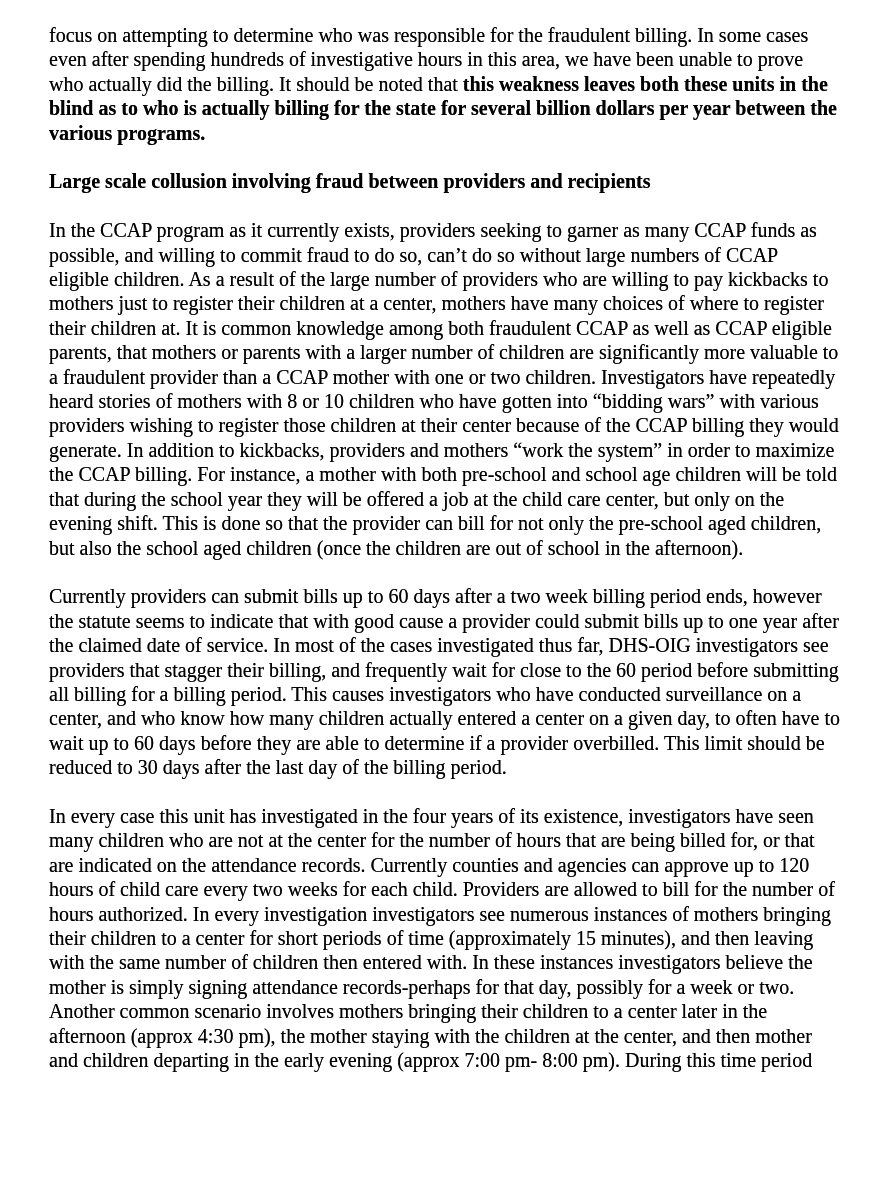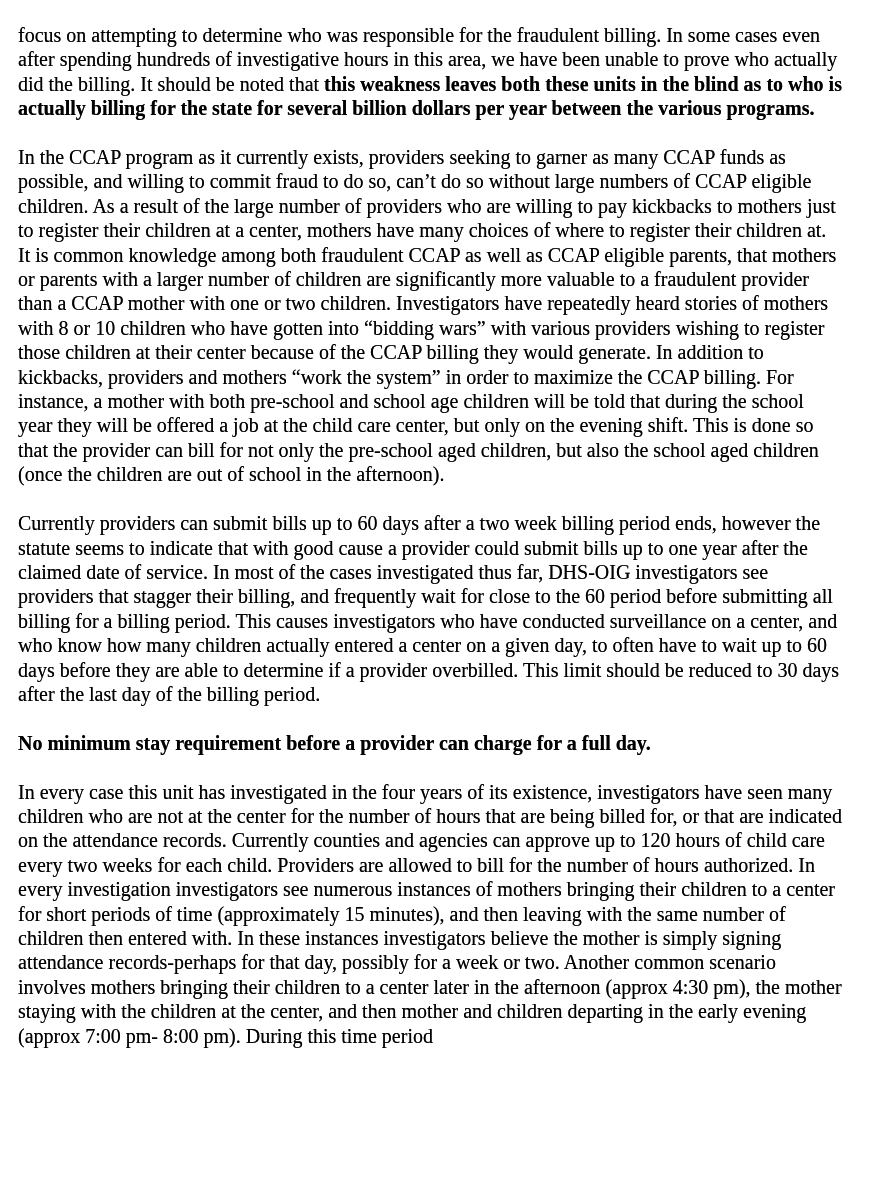--- a/index.html
+++ b/index.html
@@ -6,34 +6,34 @@
   body {
     width: 873px;
     height: 1200px;
     background: #ffffff;
     overflow: hidden;
   }
   .page {
     box-sizing: border-box;
     width: 873px;
     height: 1200px;
-    padding: 23px 31px 0 18px;
+    padding: 23px 31px 0 49px;
     font-family: "Liberation Serif", "DejaVu Serif", serif;
     font-size: 20px;
     line-height: 24.4px;
     color: #000000;
     text-shadow: 0 0 0.4px rgba(0,0,0,0.65);
     text-align: left;
   }
   .block { margin: 0 0 24.4px 0; }
   .block:last-child { margin-bottom: 11px; }
   .run-bold { font-weight: bold; }
 </style>
 </head>
 <body>
 
 <div class="page" style="background: rgb(255, 255, 255); color: rgb(0, 0, 0);">
     <p class="block paragraph"><span class="run-regular">focus on attempting to determine who was responsible for the fraudulent billing. In some cases even after spending hundreds of investigative hours in this area, we have been unable to prove who actually did the billing. It should be noted that </span><span class="run-bold">this weakness leaves both these units in the blind as to who is actually billing for the state for several billion dollars per year between the various programs.</span></p>
+    <p class="block heading"><span class="run-bold">Large scale collusion involving fraud between providers and recipients</span></p>
     <p class="block paragraph"><span class="run-regular">In the CCAP program as it currently exists, providers seeking to garner as many CCAP funds as possible, and willing to commit fraud to do so, can’t do so without large numbers of CCAP eligible children. As a result of the large number of providers who are willing to pay kickbacks to mothers just to register their children at a center, mothers have many choices of where to register their children at. It is common knowledge among both fraudulent CCAP as well as CCAP eligible parents, that mothers or parents with a larger number of children are significantly more valuable to a fraudulent provider than a CCAP mother with one or two children. Investigators have repeatedly heard stories of mothers with 8 or 10 children who have gotten into “bidding wars” with various providers wishing to register those children at their center because of the CCAP billing they would generate. In addition to kickbacks, providers and mothers “work the system” in order to maximize the CCAP billing. For instance, a mother with both pre-school and school age children will be told that during the school year they will be offered a job at the child care center, but only on the evening shift. This is done so that the provider can bill for not only the pre-school aged children, but also the school aged children (once the children are out of school in the afternoon).</span></p>
     <p class="block paragraph"><span class="run-regular">Currently providers can submit bills up to 60 days after a two week billing period ends, however the statute seems to indicate that with good cause a provider could submit bills up to one year after the claimed date of service. In most of the cases investigated thus far, DHS-OIG investigators see providers that stagger their billing, and frequently wait for close to the 60 period before submitting all billing for a billing period. This causes investigators who have conducted surveillance on a center, and who know how many children actually entered a center on a given day, to often have to wait up to 60 days before they are able to determine if a provider overbilled. This limit should be reduced to 30 days after the last day of the billing period.</span></p>
-    <p class="block heading"><span class="run-bold">No minimum stay requirement before a provider can charge for a full day.</span></p>
     <p class="block paragraph"><span class="run-regular">In every case this unit has investigated in the four years of its existence, investigators have seen many children who are not at the center for the number of hours that are being billed for, or that are indicated on the attendance records. Currently counties and agencies can approve up to 120 hours of child care every two weeks for each child. Providers are allowed to bill for the number of hours authorized. In every investigation investigators see numerous instances of mothers bringing their children to a center for short periods of time (approximately 15 minutes), and then leaving with the same number of children then entered with. In these instances investigators believe the mother is simply signing attendance records-perhaps for that day, possibly for a week or two. Another common scenario involves mothers bringing their children to a center later in the afternoon (approx 4:30 pm), the mother staying with the children at the center, and then mother and children departing in the early evening (approx 7:00 pm- 8:00 pm). During this time period</span></p>
   </div>
 
 </body></html>

